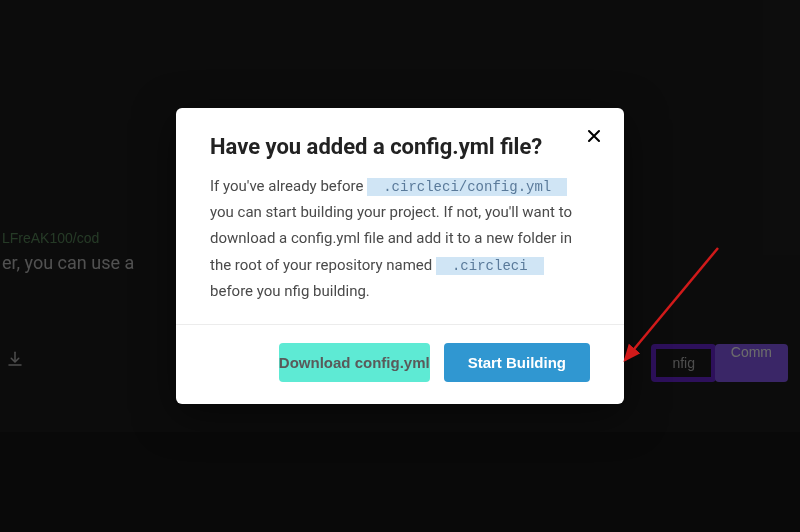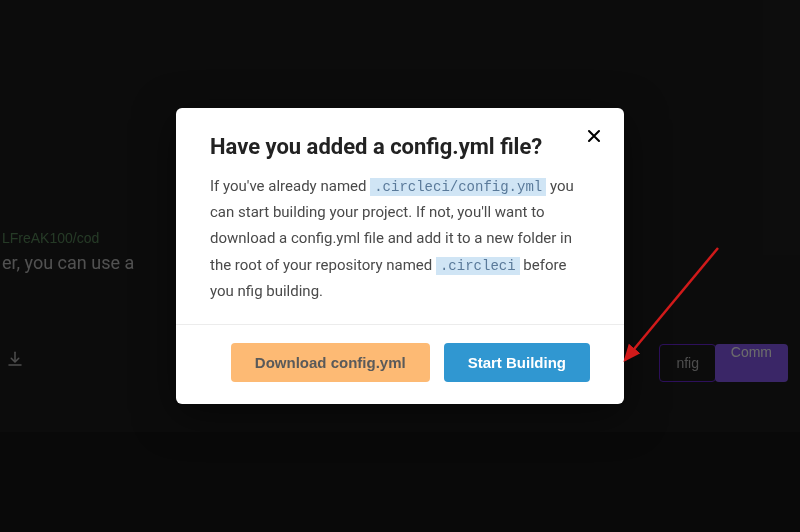--- a/index.html
+++ b/index.html
@@ -32,21 +32,21 @@
       left: 0;
       color: #c0c0c0;
       font-size: 18px;
       padding-left: 2px;
     }
     .bg-button1 {
       position: absolute;
       top: 344px;
       right: 84px;
       height: 38px;
-      border: 1px solid #6d28d9;
+      border: 5px solid #6d28d9;
       border-radius: 4px;
       color: #b8b8b8;
       font-size: 14px;
       font-weight: 500;
       padding: 0 16px;
       display: flex;
       align-items: center;
       background: transparent;
     }
     .bg-button2 {
@@ -104,37 +104,37 @@
     }
     .modal-desc {
       font-size: 15px;
       line-height: 1.75;
       color: #4a4a4a;
     }
     .code-highlight {
       font-family: "Courier New", monospace;
       background: #d0e5f5;
       color: #5a7a9a;
-      padding: 1px 4px;
+      padding: 1px 16px;
       font-size: 14px;
     }
     .modal-footer {
       border-top: 1px solid #ececec;
       padding: 18px 34px 22px 34px;
       display: flex;
       justify-content: flex-end;
       gap: 14px;
     }
     .btn-secondary {
-      background: #fdba74;
+      background: #5eead4;
       border: none;
       color: #5a5a5a;
       font-size: 15px;
       font-weight: 600;
-      padding: 11px 24px;
+      padding: 11px 0;
       border-radius: 4px;
       cursor: pointer;
     }
     .btn-primary {
       background: #3097d1;
       border: none;
       color: #fff;
       font-size: 15px;
       font-weight: 600;
       padding: 11px 24px;
@@ -170,21 +170,21 @@
 <div class="overlay">
   <div class="modal">
     <div class="close-btn">
       <svg width="20" height="20" viewBox="0 0 24 24" fill="none" stroke="currentColor" stroke-width="2.5" stroke-linecap="round">
         <path d="M6 6l12 12M18 6L6 18"></path>
       </svg>
     </div>
     <div class="modal-body">
       <h2 class="modal-title">Have you added a config.yml file?</h2>
       <p class="modal-desc">
-        <span>If you've already named </span><span class="code-highlight">.circleci/config.yml</span><span> you can start building your project. If not, you'll want to download a config.yml file and add it to a new folder in the root of your repository named </span><span class="code-highlight">.circleci</span><span> before you nfig building.</span>
+        <span>If you've already before </span><span class="code-highlight">.circleci/config.yml</span><span> you can start building your project. If not, you'll want to download a config.yml file and add it to a new folder in the root of your repository named </span><span class="code-highlight">.circleci</span><span> before you nfig building.</span>
       </p>
     </div>
     <div class="modal-footer">
       <button class="btn-secondary">Download config.yml</button>
       <button class="btn-primary">Start Building</button>
     </div>
   </div>
 </div>
 
 <svg class="arrow-annotation" width="800" height="532" style="top:0;left:0">

